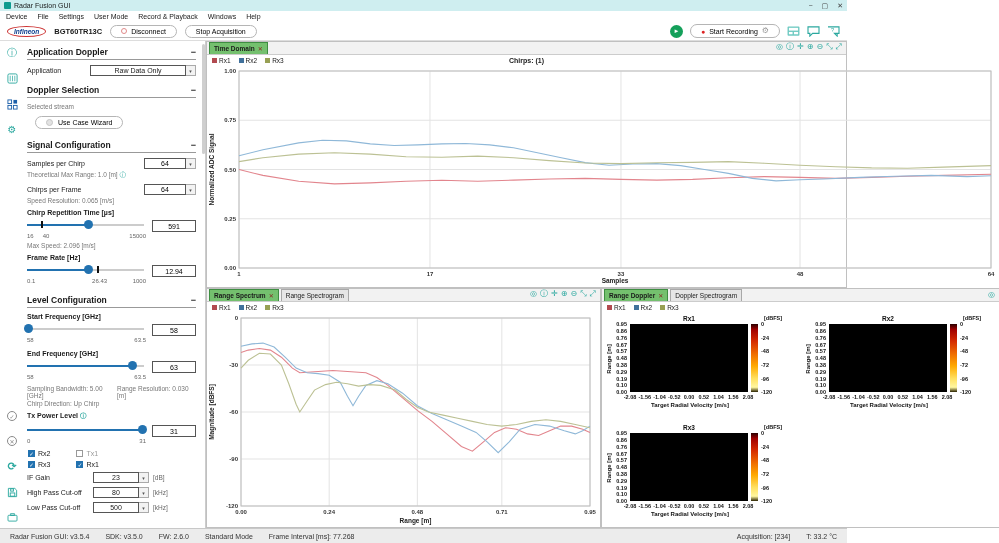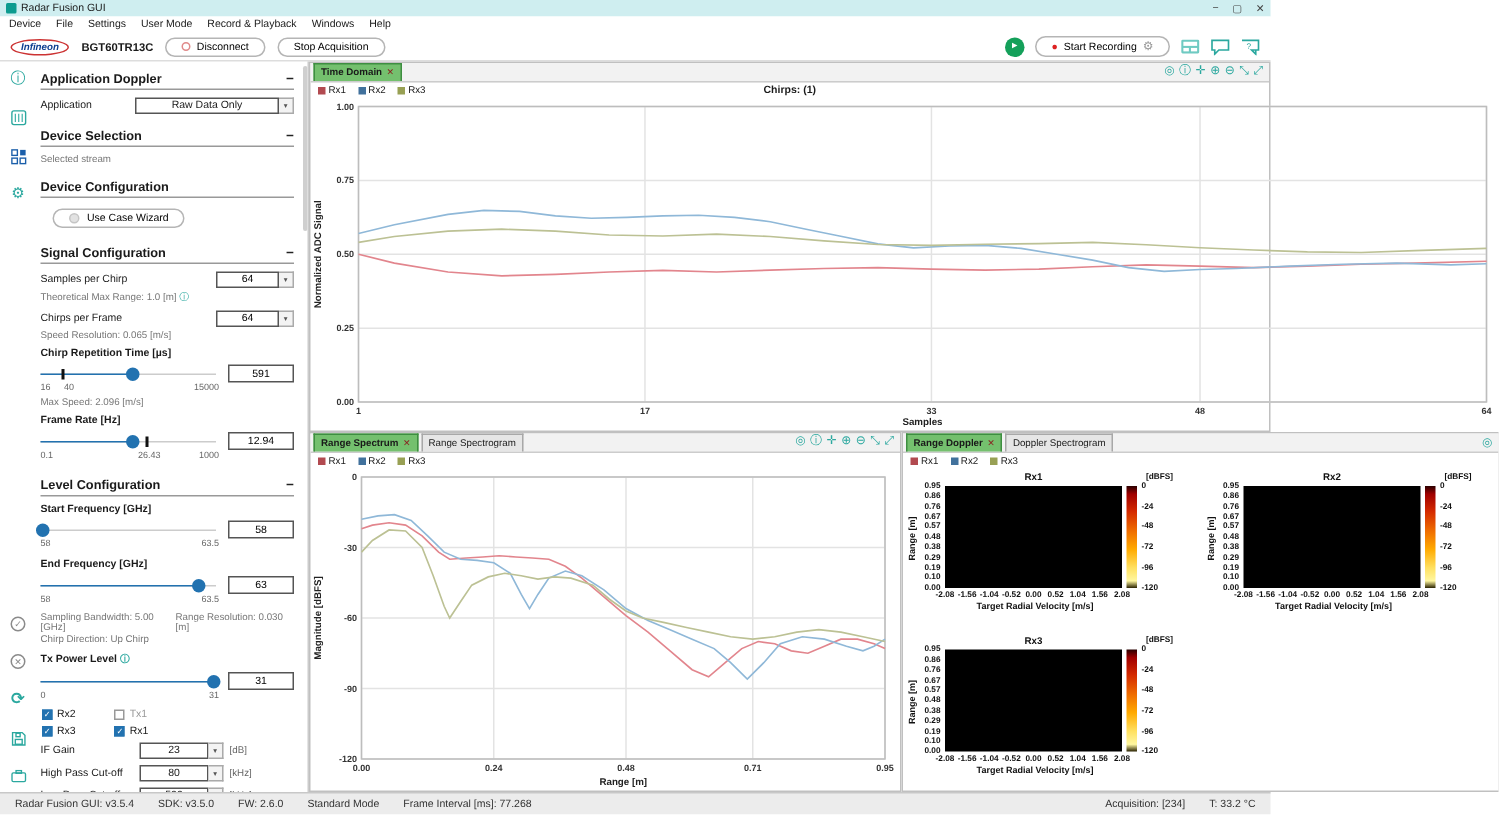--- a/index.html
+++ b/index.html
@@ -41,21 +41,21 @@
 .minus{font-weight:bold;font-size:9px;color:#222;cursor:default}
 .frow{display:flex;align-items:center;gap:4px;margin:4px 0 2px}
 .flbl{font-size:7px}
 .spin{display:flex;margin-left:auto}
 .spin input,.valbox{border:1px solid #555;font-size:7px;text-align:center;background:#fff;font-family:inherit}
 .spin input{width:42px;height:11px}
 .ddbtn{width:10px;height:11px;border:1px solid #aaa;border-left:none;background:#f3f3f3;font-size:5px;display:flex;align-items:center;justify-content:center;color:#555}
 .note{font-size:6.5px;color:#777;margin:1px 0 4px}
 .note2{display:flex;justify-content:space-between;font-size:6.5px;color:#777;margin:3px 0 1px}
 .slbl{font-size:7px;font-weight:bold;margin-top:5px}
-.sliderline{display:flex;align-items:center;gap:8px;margin:4px 0 1px}
+.sliderline{display:flex;gap:8px;margin:4px 0 1px}
 .track{position:relative;flex:1;height:9px}
 .track:before{content:"";position:absolute;left:0;right:0;top:4px;height:1.5px;background:#ccc}
 .fill{position:absolute;left:0;top:4px;height:1.5px;background:#2272b0}
 .mark{position:absolute;top:1px;width:2px;height:7px;background:#111;margin-left:-1px}
 .knob{position:absolute;top:0;width:9px;height:9px;margin-left:-5px;border-radius:50%;background:#2272b0}
 .valbox{width:44px;height:12px}
 .scale{position:relative;height:8px;font-size:6px;color:#666;margin-right:50px}
 .smin{position:absolute;left:0}
 .smid{position:absolute;transform:translateX(-50%)}
 .smax{position:absolute;right:0}
@@ -210,28 +210,25 @@
       </div>
       <div class="frow">
         <span class="flbl">Application</span>
         <span class="appsel">
           <span class="selval">Raw Data Only</span>
           <span class="ddbtn">▾</span>
         </span>
       </div>
 
       <div class="sec-h">
-        <span>Device Selection</span>
+        <span>Doppler Selection</span>
         <span class="minus">−</span>
       </div>
       <div class="note">Selected stream</div>
 
-      <div class="sec-h">
-        <span>Device Configuration</span>
-      </div>
       <button class="ucw">
         <span class="graydot"></span>
         <span>Use Case Wizard</span>
       </button>
 
       <div class="sec-h">
         <span>Signal Configuration</span>
         <span class="minus">−</span>
       </div>
       <div class="frow">

